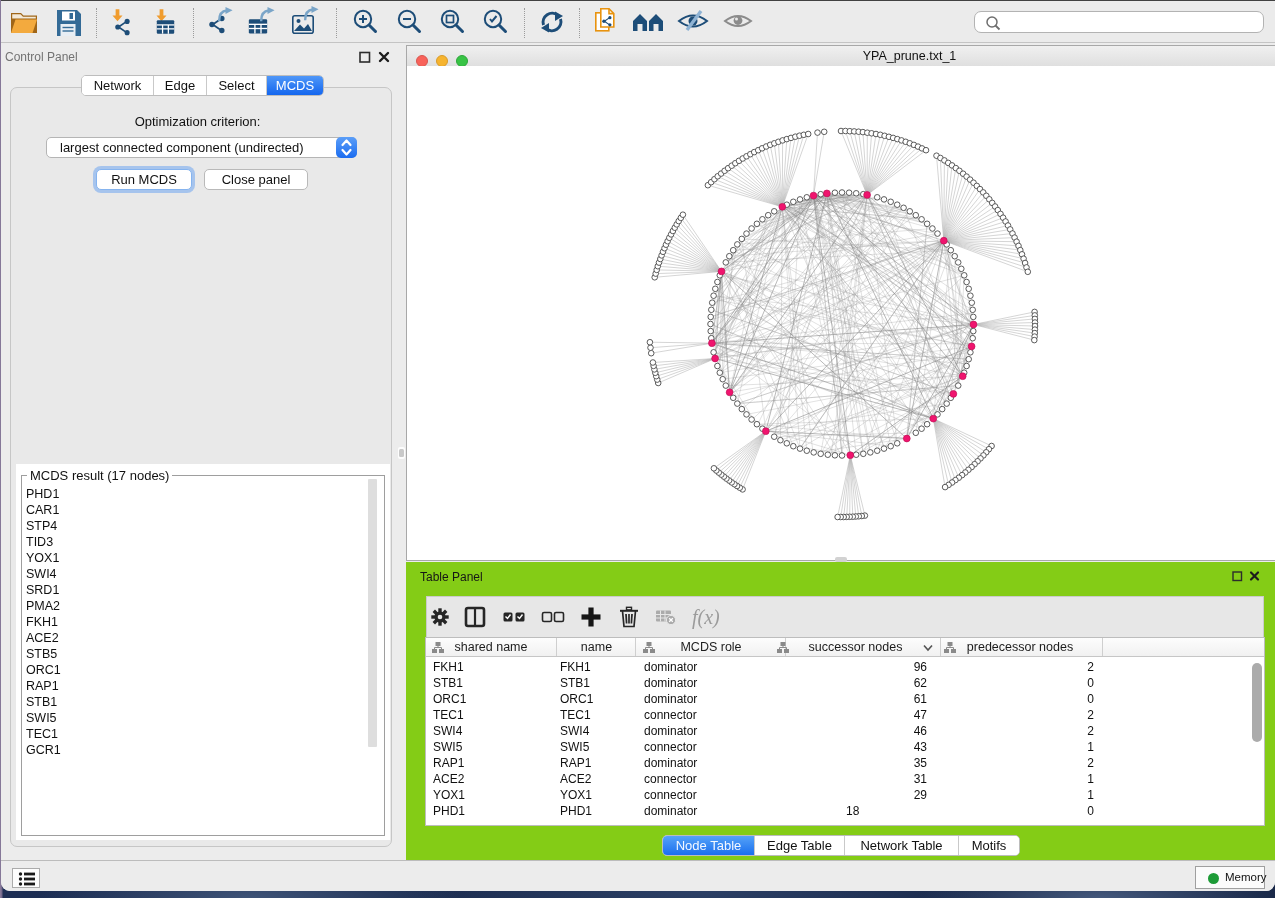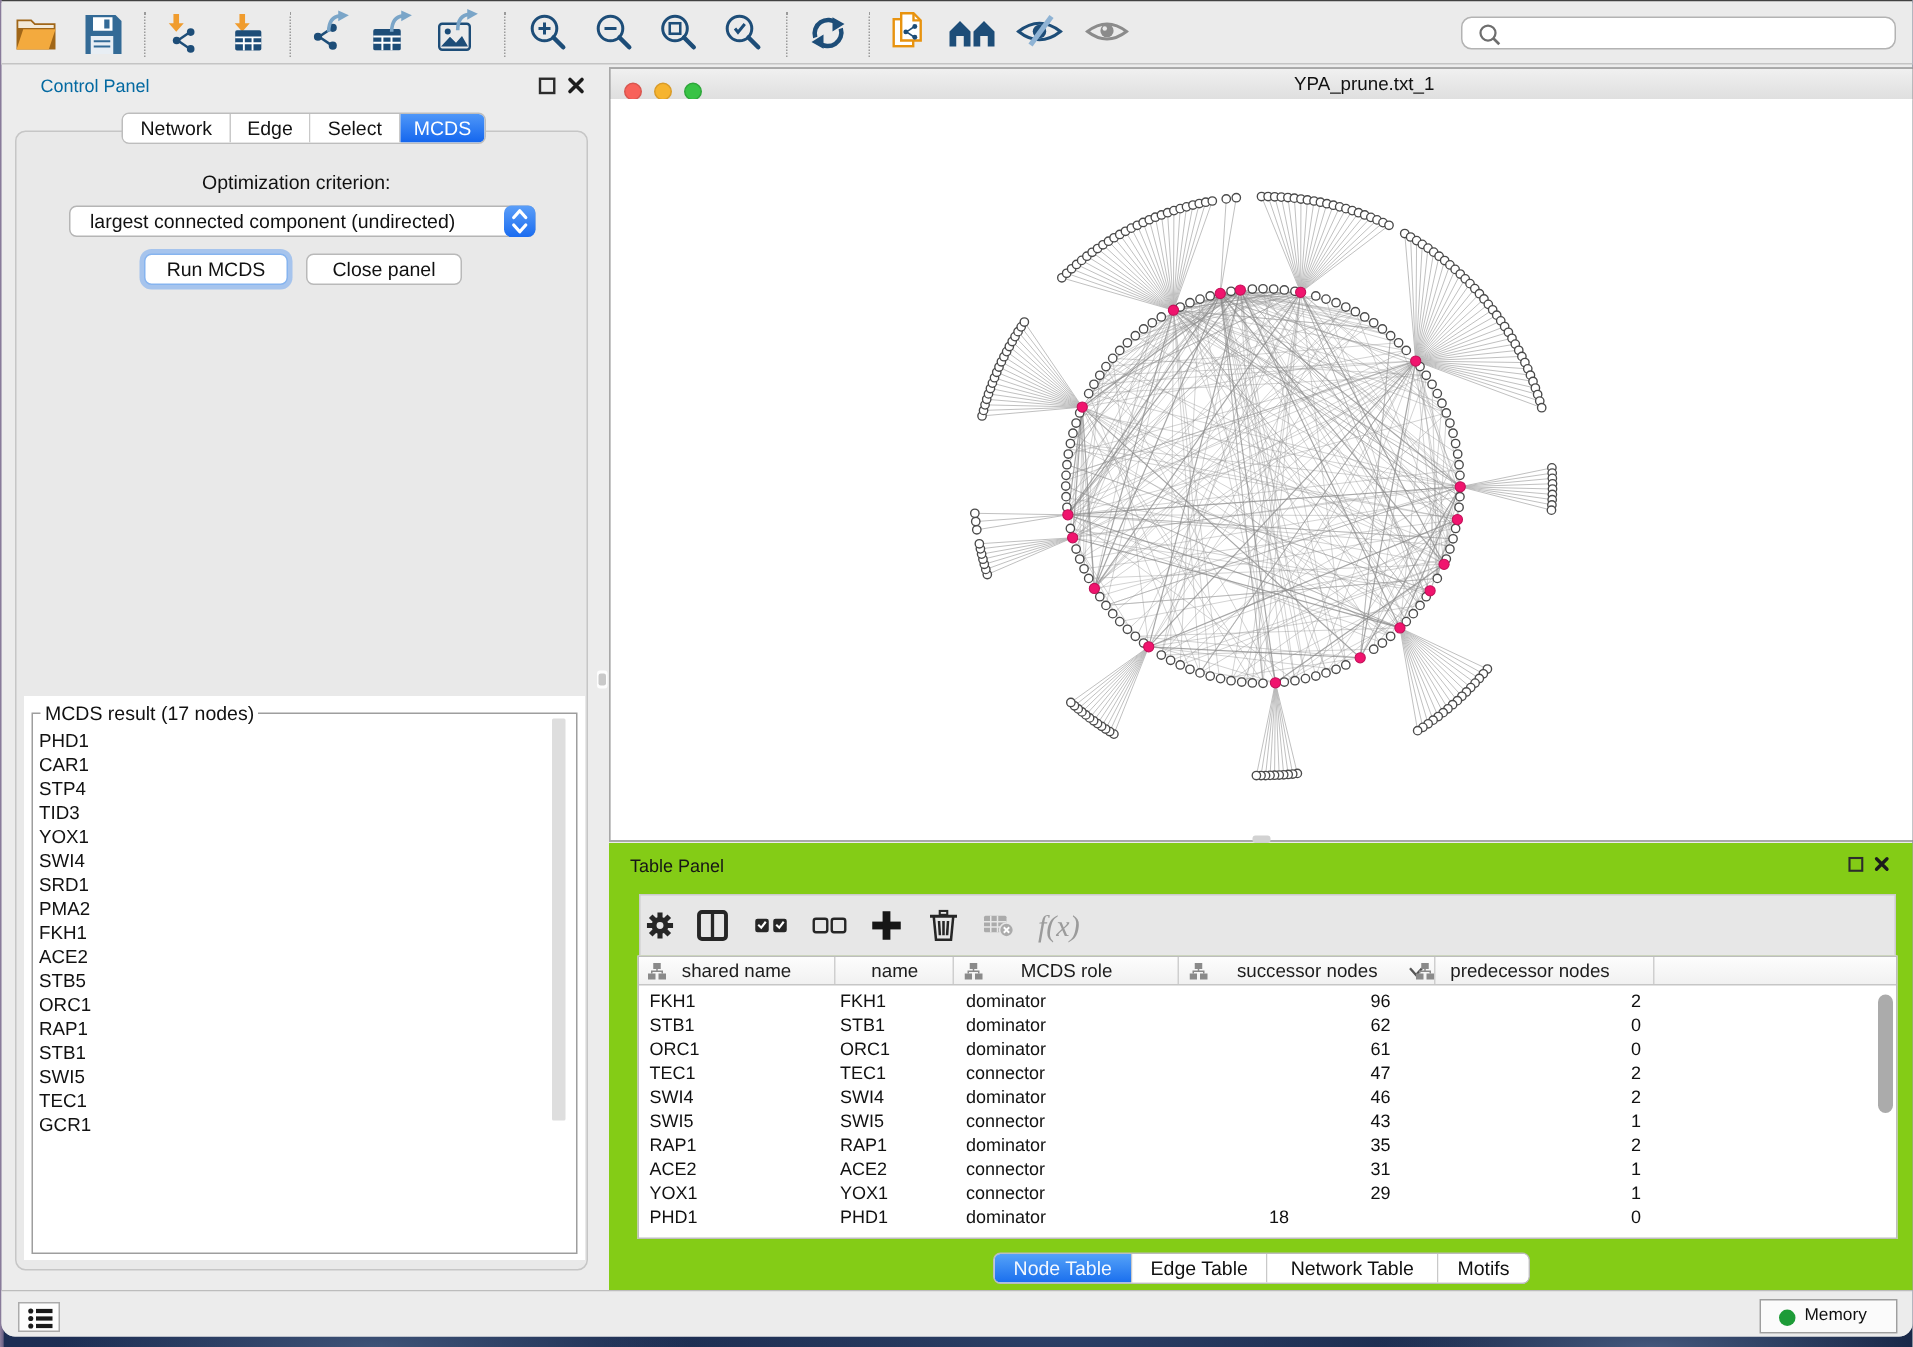--- a/index.html
+++ b/index.html
@@ -20,21 +20,21 @@
 }
 
 #toolbar { position:absolute; left:0; top:1px; width:1274px; height:41px;
   background:#ebebeb; border-bottom:1px solid #c4c4c4; }
 .tsep { position:absolute; top:6px; height:30px; width:0;
   border-left:1px dotted #9b9b9b; }
 #search { position:absolute; left:973px; top:9px; width:290px; height:22px;
   background:#fff; border:1px solid #b3b3b3; border-radius:7px; }
 
 #cp { position:absolute; left:0; top:42px; width:393px; height:817px; }
-#cp-title { position:absolute; left:26px; top:7px; font-size:12px; color:#0369a1; }
+#cp-title { position:absolute; left:4px; top:7px; font-size:12px; color:#737373; }
 #cp-tabs { position:absolute; left:80px; top:32px; height:21px; display:flex;
   border:1px solid #bdbdbd; border-radius:5px; overflow:hidden; background:#fff; }
 #cp-tabs .seg { font-size:13px; color:#111; text-align:center; line-height:20px;
   border-right:1px solid #c9c9c9; background:#fff; }
 #cp-tabs .seg:last-child { border-right:none; }
 #cp-tabs .sel { background:linear-gradient(#4f97f8,#1466ee); color:#fff; }
 #cp-pane { position:absolute; left:9px; top:44px; width:382px; height:760px;
   background:#e9e9e9; border:1px solid #c6c6c6; border-radius:7px; }
 #opt-label { position:absolute; left:0; top:71px; width:393px; text-align:center;
   font-size:13px; color:#111; }
@@ -82,21 +82,21 @@
 #tp-tabs { position:absolute; left:256px; top:273px; height:21px; display:flex;
   border:1px solid #bcbcbc; border-radius:5px; overflow:hidden; background:#fff; }
 #tp-tabs .seg { font-size:13px; color:#111; text-align:center; line-height:20px;
   border-right:1px solid #c9c9c9; background:#fff; }
 #tp-tabs .seg:last-child { border-right:none; }
 #tp-tabs .sel { background:linear-gradient(#55a2f8,#1a6fee); color:#f3f8ff; }
 #statusbar { position:absolute; left:0; top:859px; width:1274px; height:31px;
   background:#ececec; border-top:1px solid #bcbcbc; border-radius:0 0 9px 9px; }
 #lstbtn { position:absolute; left:11px; top:7px; width:28px; height:20px;
   background:#fdfdfd; border:1px solid #ababab; }
-#membtn { position:absolute; right:10px; top:5px; width:92px; height:23px;
+#membtn { position:absolute; right:10px; top:5px; width:70px; height:23px;
   background:#fbfbfb; border:1px solid #9f9f9f; font-size:11.5px; color:#111; }
 #membtn .dot { position:absolute; left:12px; top:6px; width:11px; height:11px;
   border-radius:50%; background:#1d9b37; }
 #membtn .lbl { position:absolute; left:29px; top:4px; }
 </style>
 </head>
 <body>
 <div id="win">
 <div id="toolbar">
       <div class="tsep" style="left:95px"></div>
@@ -1103,21 +1103,21 @@
             </svg>shared name</div>
  <div class="h" style="left:132px;width:78px">name</div>
  <div class="h" style="left:211px;width:149px"><svg width="13" height="12" style="position:absolute;left:6px;top:4px">
               <g transform="translate(0,0)" fill="#8a8a8a">
 <rect x="3.5" y="0" width="5" height="4"></rect>
 <rect x="0" y="7" width="5" height="4"></rect>
 <rect x="7" y="7" width="5" height="4"></rect>
 <path d="M6 4 V5.5 M2.5 7 V5.5 H9.5 V7" stroke="#8a8a8a" fill="none" stroke-width="1"></path>
 </g>
             </svg>MCDS role</div>
- <div class="h" style="left:361px;width:170px"><svg width="13" height="12" style="position:absolute;left:6px;top:4px">
+ <div class="h" style="left:345px;width:170px"><svg width="13" height="12" style="position:absolute;left:6px;top:4px">
               <g transform="translate(0,0)" fill="#8a8a8a">
 <rect x="3.5" y="0" width="5" height="4"></rect>
 <rect x="0" y="7" width="5" height="4"></rect>
 <rect x="7" y="7" width="5" height="4"></rect>
 <path d="M6 4 V5.5 M2.5 7 V5.5 H9.5 V7" stroke="#8a8a8a" fill="none" stroke-width="1"></path>
 </g>
             </svg>successor nodes
    <svg width="10" height="8" style="position:absolute;right:7px;top:6px">
               <path d="M1 1.5 L5 6 L9 1.5" fill="none" stroke="#555" stroke-width="1.6"></path>
             </svg></div>

